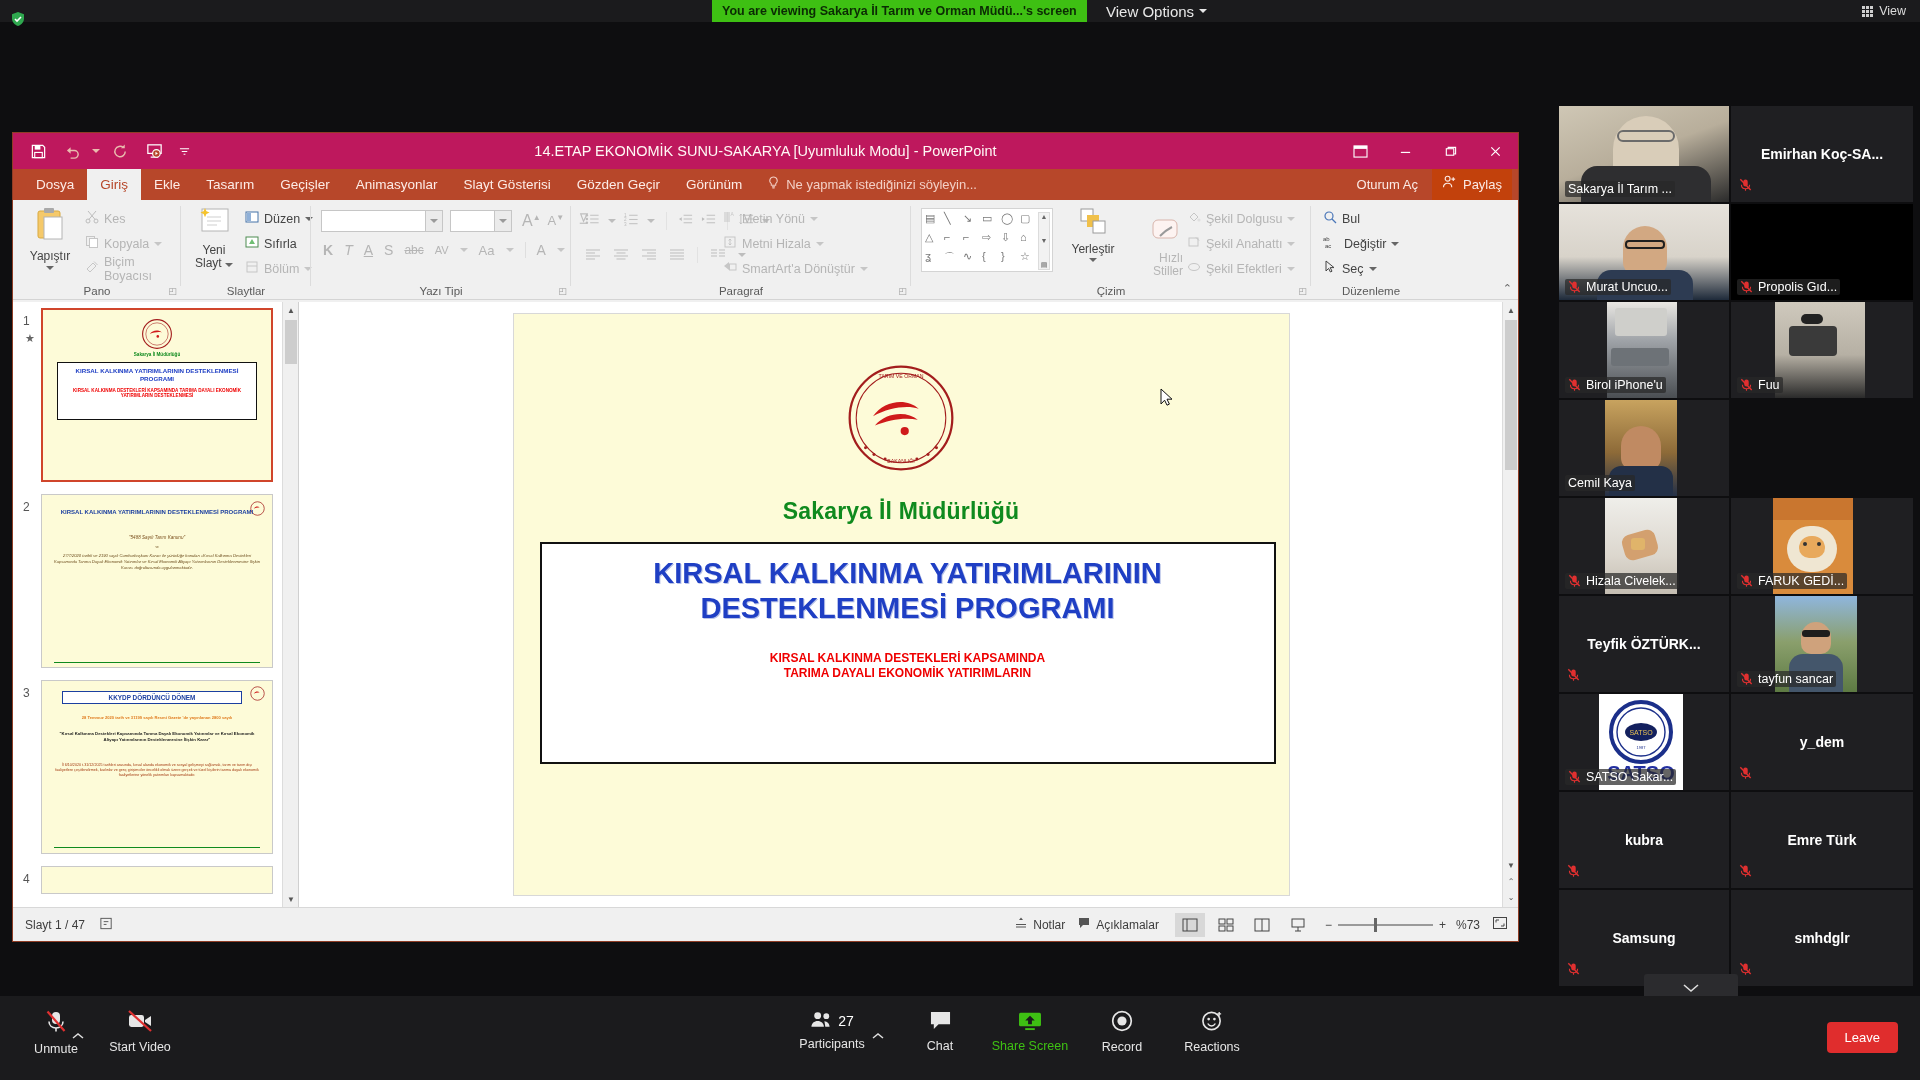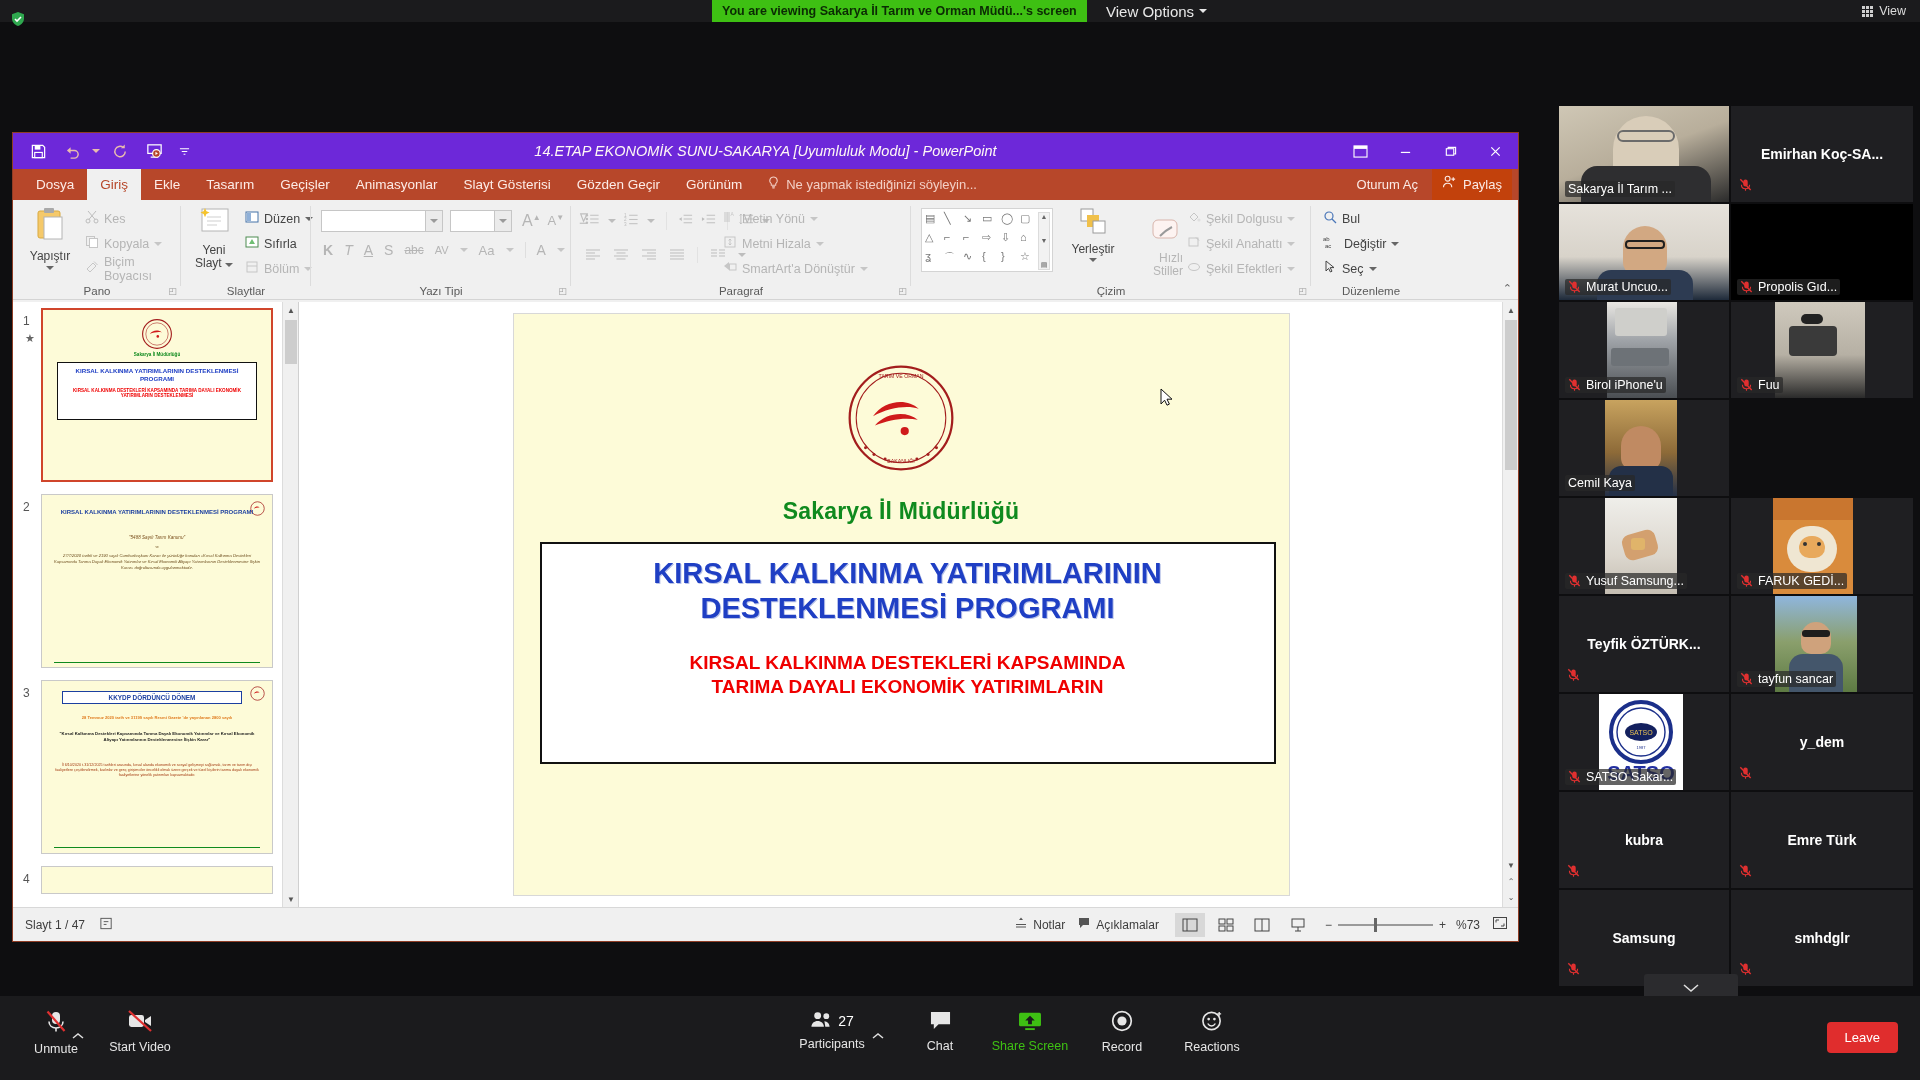--- a/index.html
+++ b/index.html
@@ -35,21 +35,21 @@
   .grid9 i{ background:#cfcfcf; display:block; width:3px; height:3px; }
   .caret-d{ width:0;height:0;border-left:4px solid transparent;border-right:4px solid transparent;border-top:4px solid currentColor; }
 
   
   #ppt{
     position:absolute; left:13px; top:133px; width:1505px; height:808px;
     background:#f0f0f0; box-shadow:0 0 0 1px #8f3d25;
   }
   
   #ppt-titlebar{
-    height:36px; background:#6d28d9; position:relative; color:#fff;font-style:italic;
+    height:36px; background:#be185d; position:relative; color:#fff;
   }
   .qat{ position:absolute; top:0; height:36px; display:flex; align-items:center; }
   .qat-btn{ width:34px; height:36px; display:flex; align-items:center; justify-content:center; color:#fff; }
   .qat-btn.dim{ color:#e4b5a7; }
   #ppt-title{
     position:absolute; left:0; right:0; top:0; height:36px; line-height:36px;
     text-align:center; font-size:14.5px; color:#fff8f5; pointer-events:none;
   }
   .win-ctrls{ position:absolute; right:0; top:0; height:36px; display:flex; }
   .win-btn{ width:45px; height:36px; display:flex; align-items:center; justify-content:center; color:#fff; font-size:15px;}
@@ -100,21 +100,21 @@
   .sl-green{
     position:absolute; width:100%; text-align:center; color:#0f8a1e;
     font-weight:bold; font-size:23px; letter-spacing:.2px;
   }
   #sl-box{
     position:absolute; left:26px; top:228px; width:736px; height:222px;
     background:#fff; border:2px solid #111;
   }
   .sl-blue{ color:#1f3fc4; font-weight:bold; font-size:29px; text-align:center; line-height:1.22;
             text-shadow:1px 1px 0 #b9c3e8; }
-  .sl-red{ color:#ef0000; font-weight:bold; font-size:19px; text-align:center; line-height:1.3; }
+  .sl-red{ color:#ef0000; font-weight:bold; font-size:12px; text-align:center; line-height:1.3; }
 
   
   .vbar{ position:absolute; right:0; top:0; width:16px; bottom:0; background:#f0f0f0; border-left:1px solid #dcdcdc;}
   .vbar .thumbb{ position:absolute; left:2px; width:12px; background:#cdcdcd;}
   .arrw{ width:16px; height:16px; display:flex; align-items:center; justify-content:center; font-size:8px; color:#555;}
 
   
   #statusbar{
     position:absolute; left:0; right:0; bottom:0; height:34px; background:#f0f0f0;
     border-top:1px solid #d8d8d8; display:flex; align-items:center; font-size:12px; color:#3d3d3d;
@@ -901,21 +901,21 @@
     </div>
     <span class="nm">
       <span class="mute">
           <svg width="13" height="14" viewBox="0 0 14 15">
             <rect x="4.6" y="1.5" width="4.8" height="7.6" rx="2.4" fill="#e03030"></rect>
             <path d="M2.6 7.3c0 2.6 1.9 4.3 4.4 4.3s4.4-1.7 4.4-4.3" stroke="#e03030" stroke-width="1.2" fill="none"></path>
             <path d="M7 11.6v2.1" stroke="#e03030" stroke-width="1.2"></path>
             <path d="M1.4 1.4 12.6 13" stroke="#e03030" stroke-width="1.5"></path>
           </svg>
         </span>
-      <span>Yusuf Samsung...</span>
+      <span>Hizala Civelek...</span>
     </span>
   </div>
   <div class="tile" style="left:172px;top:392px;width:182px;height:96px;">
     <div style="position:absolute;left:42px;top:0;width:80px;height:96px;background:#d98b3c;">
       <div style="position:absolute;left:0;top:0;width:80px;height:22px;background:#c9762f;"></div>
       <div style="position:absolute;left:14px;top:28px;width:50px;height:46px;background:#efe6d2;border-radius:26px;"></div>
       <div style="position:absolute;left:26px;top:38px;width:26px;height:22px;background:#e8a95c;border-radius:12px 12px 10px 10px;"></div>
       <div style="position:absolute;left:30px;top:44px;width:4px;height:4px;background:#333;border-radius:50%;"></div>
       <div style="position:absolute;left:44px;top:44px;width:4px;height:4px;background:#333;border-radius:50%;"></div>
     </div>

